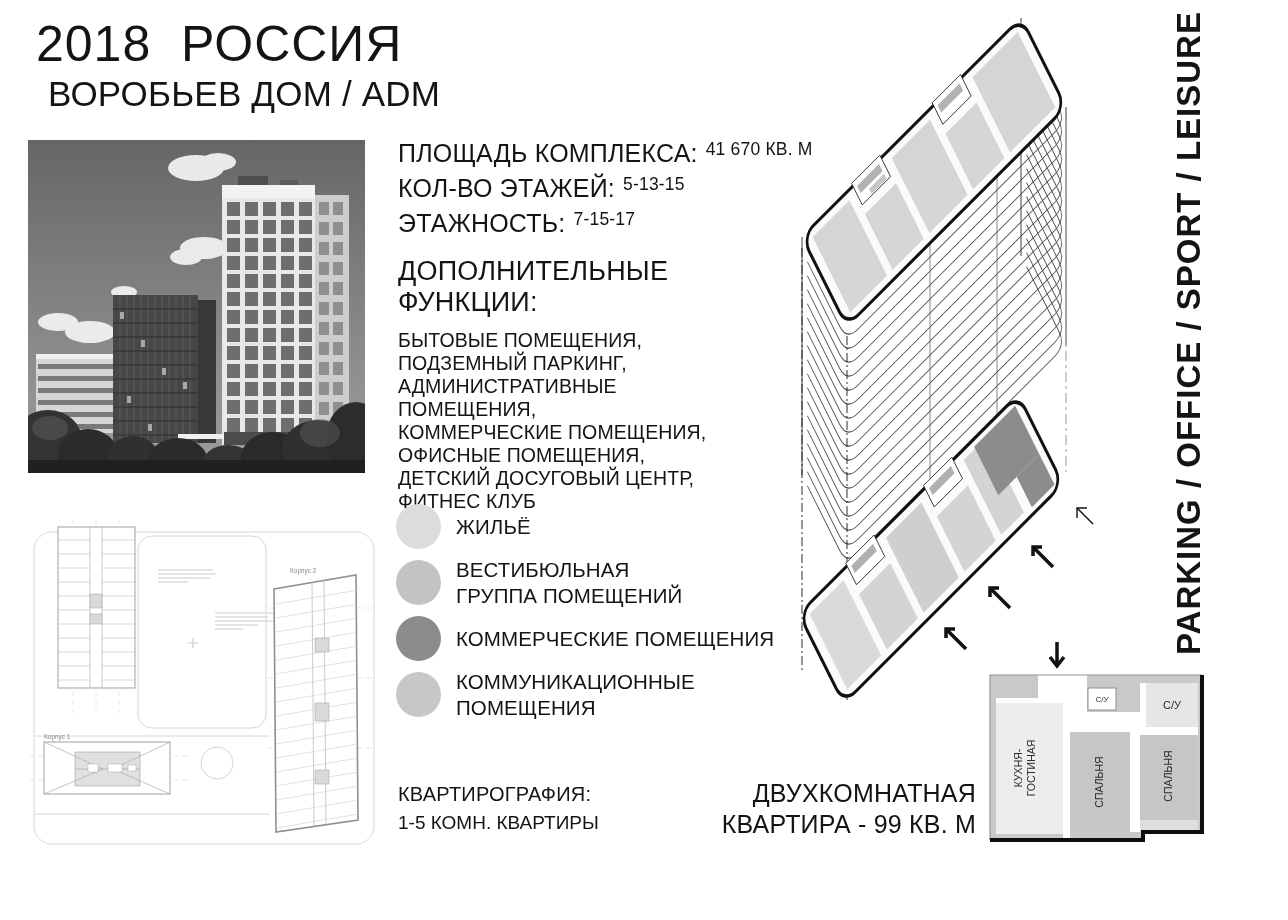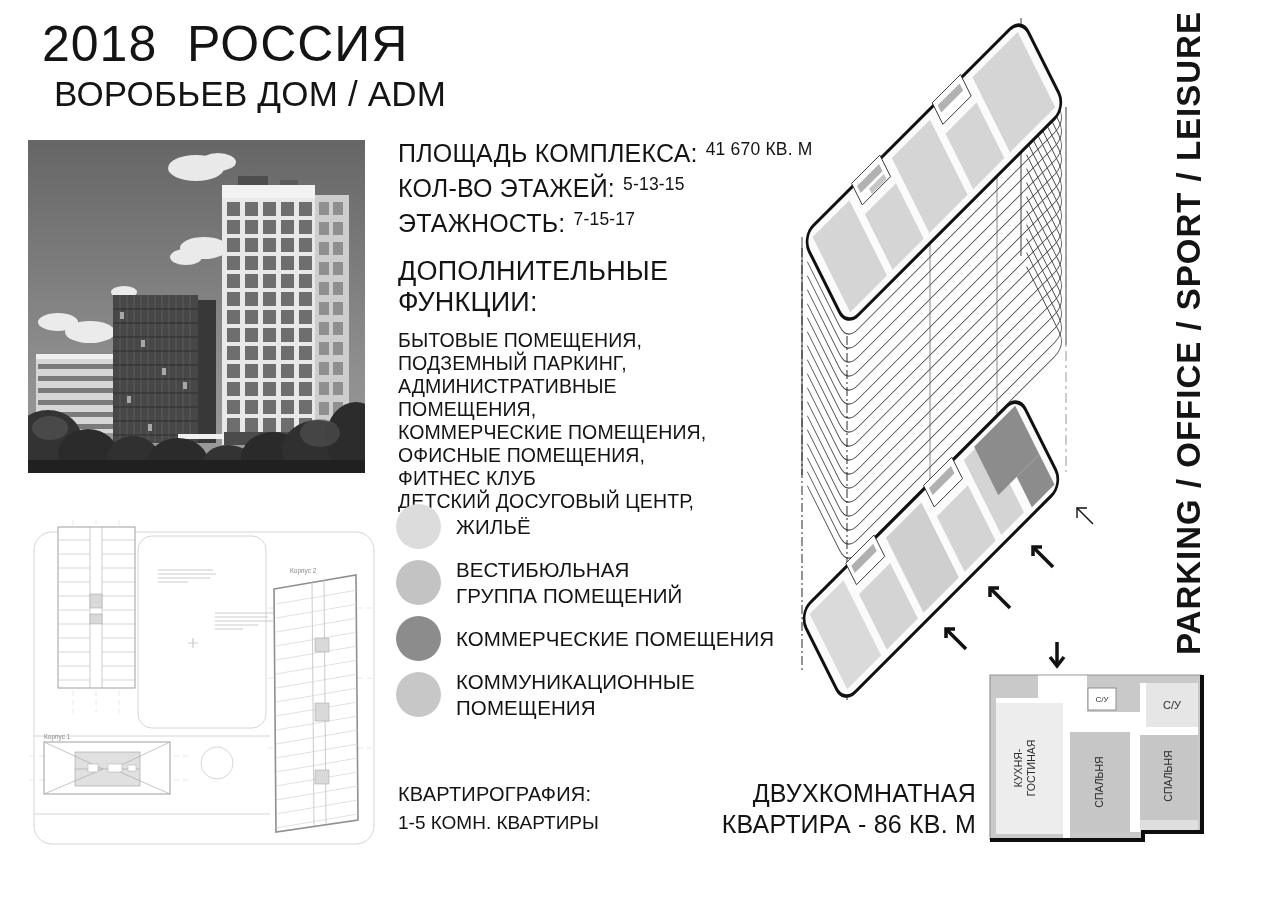--- a/index.html
+++ b/index.html
@@ -25,21 +25,21 @@
   .kvart-sub{font-size:19px;margin-top:6px;}
   .unit-title{left:690px;top:778px;width:286px;text-align:right;font-size:25px;line-height:1.22;letter-spacing:.2px;}
   .banner{left:1170px;top:25px;width:630px;height:42px;transform:rotate(-90deg) translateX(-630px);
           transform-origin:0 0;font-size:33px;font-weight:bold;letter-spacing:1px;white-space:pre;}
 </style>
 </head>
 <body>
 
 <div class="board">
 
-  <div class="abs" style="left:42px;top:18px;">
+  <div class="abs" style="left:36px;top:18px;">
     <div class="t1">2018  РОССИЯ</div>
     <div class="t2">ВОРОБЬЕВ ДОМ / ADM</div>
   </div>
 
   <svg class="abs" style="left:28px;top:140px;" width="337" height="333" viewBox="0 0 337 333">
     <defs>
       <linearGradient id="sky" x1="0" y1="0" x2="0" y2="1">
         <stop offset="0" stop-color="#666666"></stop>
           <stop offset="0.7" stop-color="#8f8f8f"></stop>
           <stop offset="1" stop-color="#9d9d9d"></stop>
@@ -223,22 +223,22 @@
 
   <div class="abs funcs">
     <div class="funcs-title pre">ДОПОЛНИТЕЛЬНЫЕ
 ФУНКЦИИ:</div>
     <div class="funcs-list">
       <div>БЫТОВЫЕ ПОМЕЩЕНИЯ,</div>
       <div>ПОДЗЕМНЫЙ ПАРКИНГ,</div>
       <div>АДМИНИСТРАТИВНЫЕ ПОМЕЩЕНИЯ,</div>
       <div>КОММЕРЧЕСКИЕ ПОМЕЩЕНИЯ,</div>
       <div>ОФИСНЫЕ ПОМЕЩЕНИЯ,</div>
+      <div>ДЕТСКИЙ ДОСУГОВЫЙ ЦЕНТР,</div>
       <div>ФИТНЕС КЛУБ</div>
-      <div>ДЕТСКИЙ ДОСУГОВЫЙ ЦЕНТР,</div>
     </div>
   </div>
 
   <div class="abs legend">
     <div class="legend-item">
       <div class="legend-dot" style="background-color: rgb(220, 220, 220);"></div>
       <div class="legend-label pre">ЖИЛЬЁ</div>
     </div>
     <div class="legend-item">
       <div class="legend-dot" style="background-color: rgb(195, 195, 195);"></div>
@@ -382,21 +382,21 @@
           <polyline points="990,597 990,588 999,588"></polyline>
         <path d="M966,649L946,629"></path>
           <polyline points="946,638 946,629 955,629"></polyline>
       </g>
     </g>
   </svg>
 
   <div class="abs banner">PARKING / OFFICE / SPORT / LEISURE</div>
 
   <div class="abs unit-title pre">ДВУХКОМНАТНАЯ
-КВАРТИРА - 86 КВ. М</div>
+КВАРТИРА - 99 КВ. М</div>
 
   <svg class="abs" style="left:985px;top:636px;" width="228" height="224" viewBox="0 0 228 224">
     <g stroke="#111111" stroke-width="3.5" fill="none">
       <path d="M72,6V28"></path>
         <polyline points="65,21 72,30 79,21"></polyline>
     </g>
     <path d="M5,39H217V196H158V204H5Z" fill="#c9c9c9"></path>
     <g>
       <rect x="53" y="39" width="49" height="58" fill="#ffffff"></rect>
       <rect x="75" y="76" width="88" height="21" fill="#ffffff"></rect>

